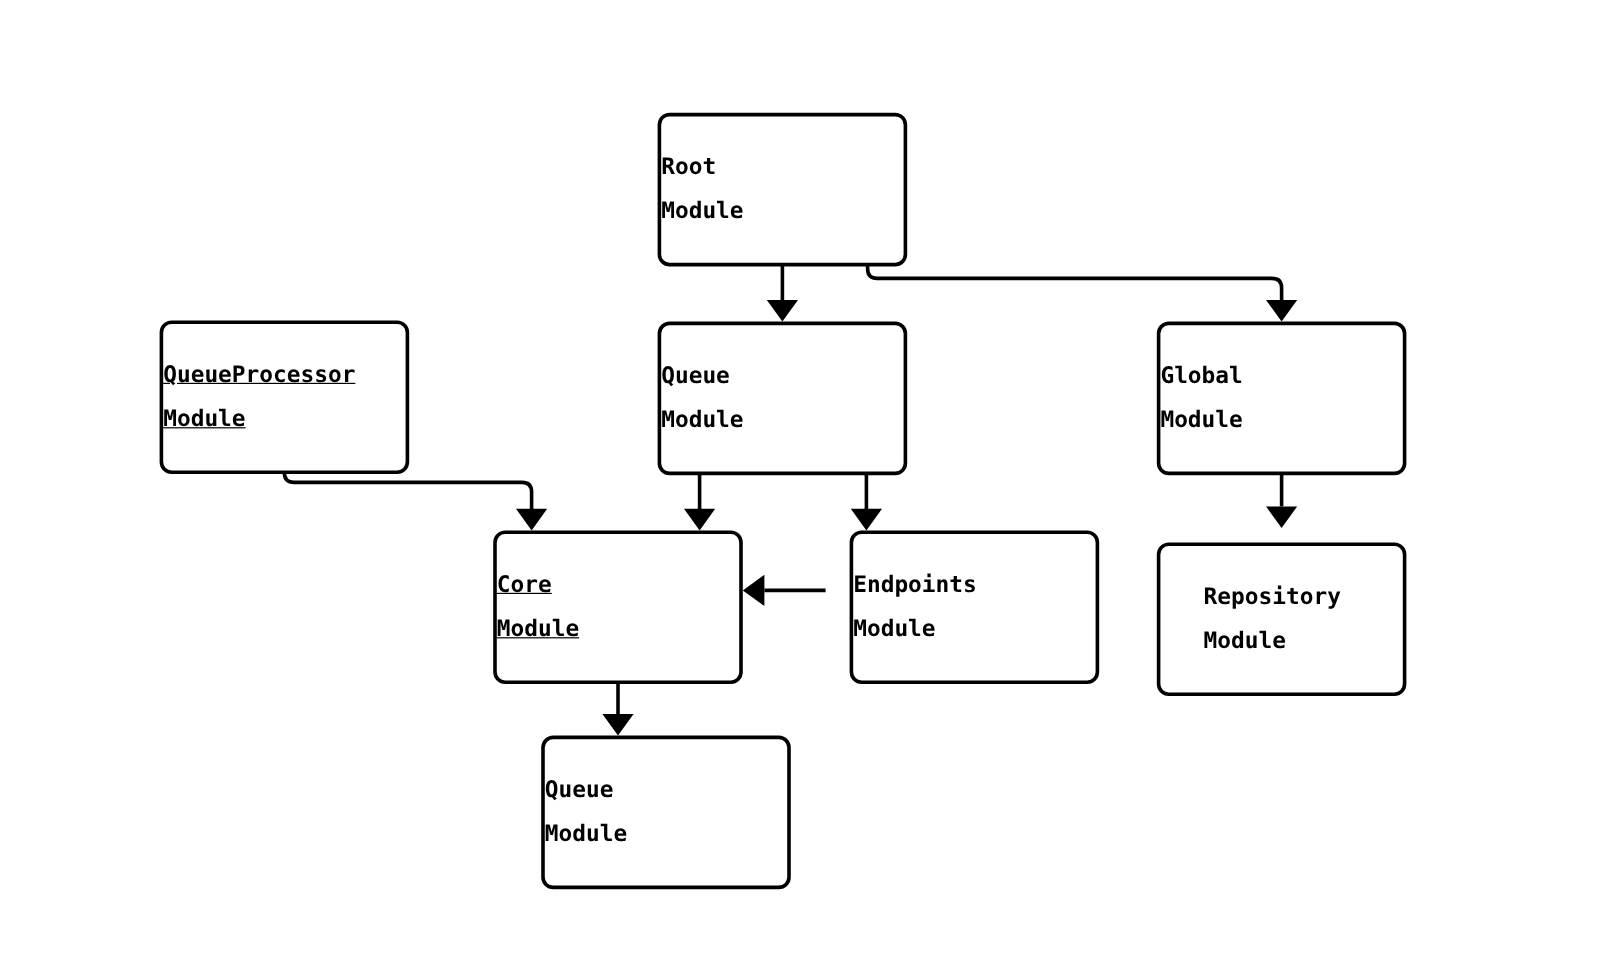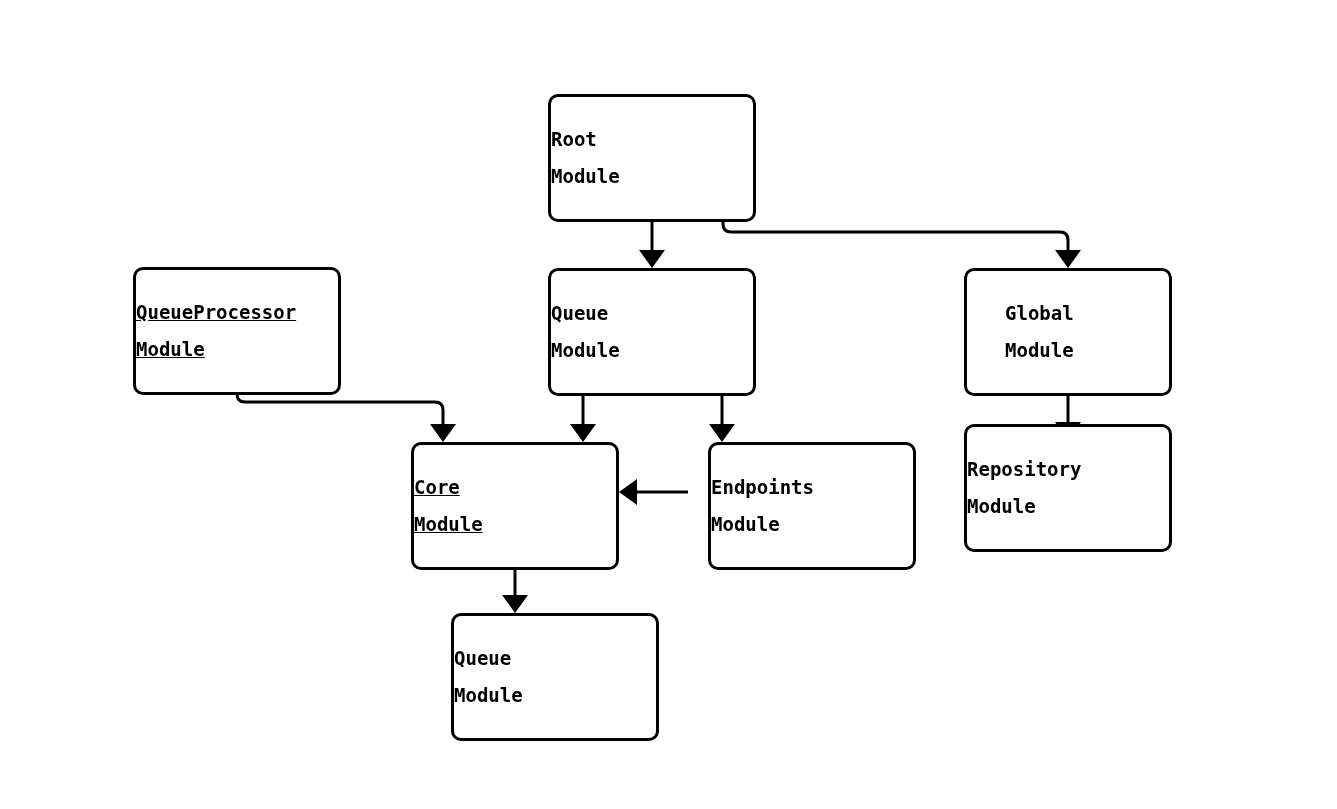--- a/index.html
+++ b/index.html
@@ -48,24 +48,24 @@
     color: #000000;
     font-size: 19px;
     font-weight: bold;
     line-height: 21px;
     white-space: nowrap;
     gap: 16px;
   }
   .n-root           { left: 548px; top: 94px;  }
   .n-queueprocessor { left: 133px; top: 267px; text-decoration: underline; }
   .n-server         { left: 548px; top: 268px; }
-  .n-global         { left: 964px; top: 268px; padding-left: 38px; }
+  .n-global         { left: 964px; top: 268px; }
   .n-core           { left: 411px; top: 442px; text-decoration: underline; }
   .n-endpoints      { left: 688px; top: 442px; margin-left: 20px; }
-  .n-repository     { left: 964px; top: 424px; }
+  .n-repository     { left: 964px; top: 452px; padding-left: 36px; }
   .n-queue          { left: 411px; top: 613px; margin-left: 40px; }
 </style>
 </head>
 <body>
 
 <div class="canvas">
 
   <svg class="edges" viewBox="0 0 1337 809" xmlns="http://www.w3.org/2000/svg">
 
     <g>

